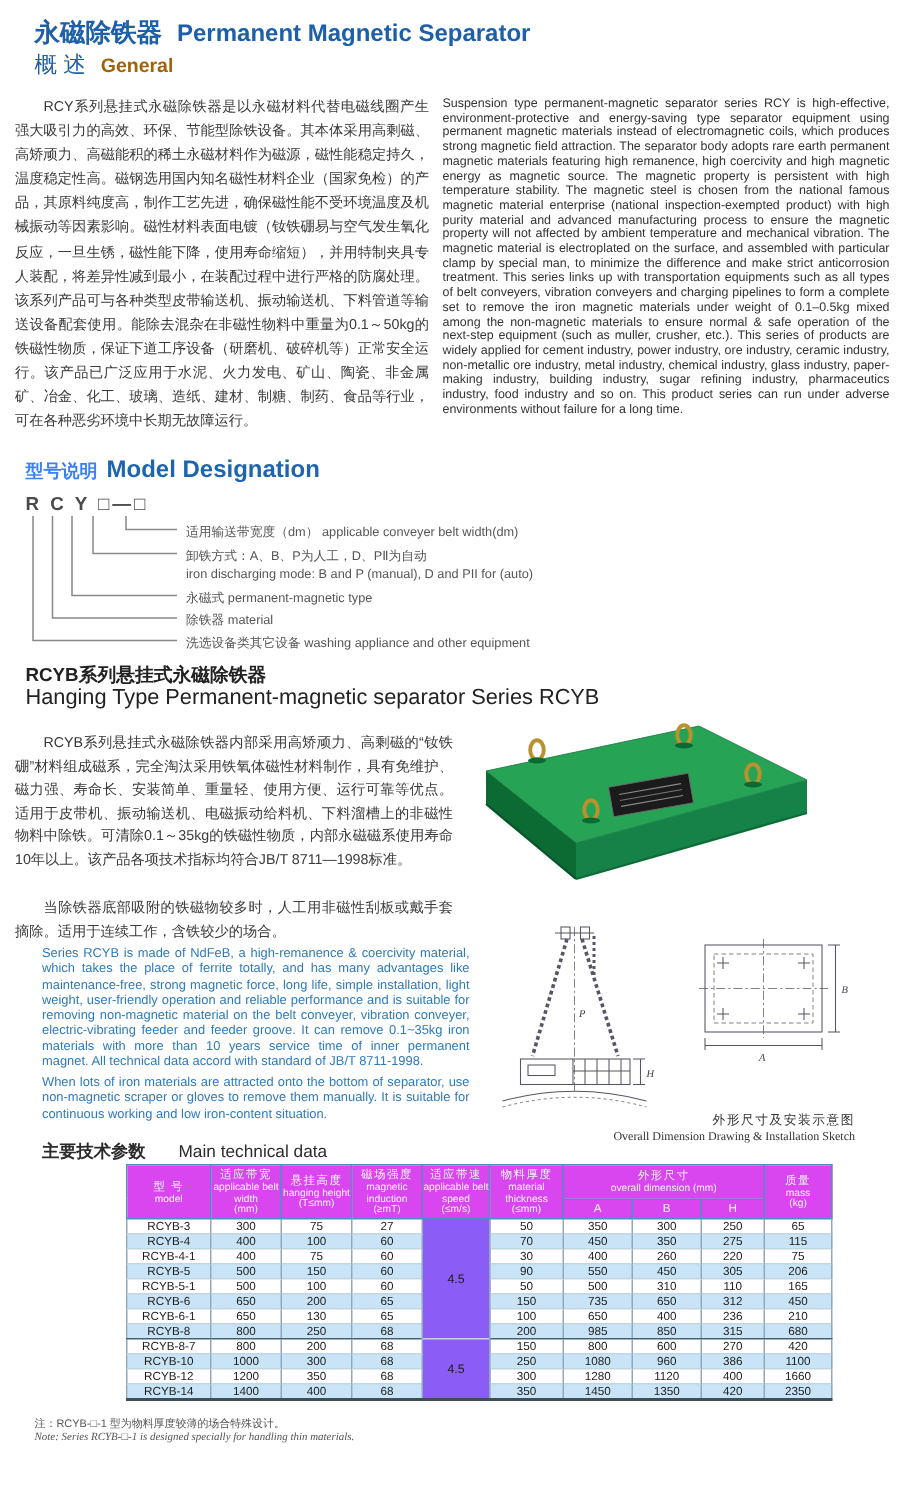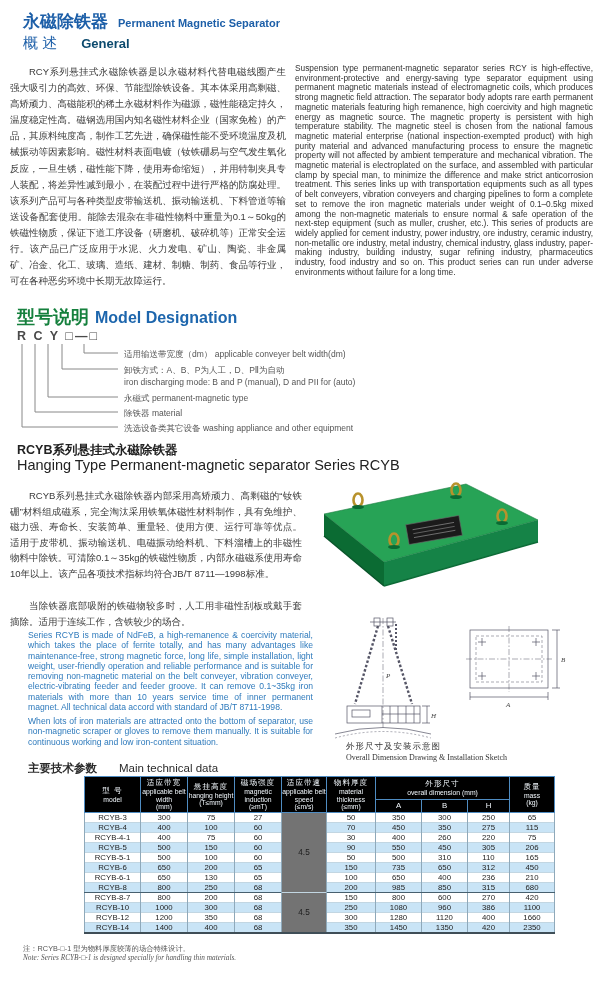--- a/index.html
+++ b/index.html
@@ -4,34 +4,34 @@
 <style>
   *{margin:0;padding:0;box-sizing:border-box}
   html,body{background:#fff}
   body{width:600px;height:1000px;position:relative;overflow:hidden;
        font-family:"Liberation Sans","DejaVu Sans",sans-serif;color:#333}
   .abs{position:absolute}
 
   
   .title-line{left:23px;top:10px;white-space:nowrap}
   .title-zh{font-size:17px;font-weight:bold;color:#1d5fa8}
-  .title-en{font-size:11px;font-weight:bold;color:#1d5fa8;margin-left:10px}
+  .title-en{font-size:16px;font-weight:bold;color:#1d5fa8;margin-left:10px}
   .general-line{left:23px;top:34px;white-space:nowrap}
   .general-zh{font-size:15px;font-weight:normal;color:#1d5fa8}
-  .general-en{font-size:13px;font-weight:bold;color:#0c4a6e;margin-left:24px}
+  .general-en{font-size:13px;font-weight:bold;color:#a16207;margin-left:10px}
 
   
   .intro-zh{left:10px;top:64px;width:276px;font-size:9.5px;line-height:16.1px;
             text-align:justify;text-indent:2em;color:#3a3a3a}
   .intro-en{left:295px;top:64px;width:298px;font-size:8.3px;line-height:9.7px;
             text-align:justify;color:#333}
 
   
   .md-heading{left:17px;top:305px;white-space:nowrap}
-  .md-heading .zh{font-size:18px;font-weight:bold;color:#15803d}
+  .md-heading .zh{font-size:12px;font-weight:bold;color:#3b82f6}
   .md-heading .en{font-size:16px;font-weight:bold;color:#1d66ad;margin-left:6px}
   .md-diagram{left:0;top:328px;width:544px;height:116px}
   .md-code{position:absolute;left:17px;top:1px;font-size:12.5px;font-weight:bold;
            letter-spacing:2px;color:#4a4a4a}
   .md-lines{position:absolute;left:0;top:0}
   .md-label{position:absolute;left:124px;white-space:nowrap;color:#555;font-size:8.5px}
   .md-label .en{color:#555}
   .md-l1{top:21px}.md-l2{top:37px}.md-l2b{top:49px}.md-l3{top:65px}.md-l4{top:80px}.md-l5{top:95px}
 
   
@@ -44,42 +44,42 @@
   .rcyb-p2{left:10px;top:598px;width:292px;font-size:9.5px;line-height:15.6px;
            text-align:justify;text-indent:2em;color:#3a3a3a}
   .rcyb-en1{left:28px;top:630px;width:285px;font-size:8.6px;line-height:10.3px;
             color:#2e7abc;text-align:justify}
   .rcyb-en2{left:28px;top:716px;width:285px;font-size:8.6px;line-height:10.3px;
             color:#2e7abc;text-align:justify}
 
   
   .photo{left:306px;top:478px}
   .dim-draw{left:330px;top:616px}
-  .dim-caption{left:346px;top:741px;width:240px;text-align:left}
+  .dim-caption{left:330px;top:741px;width:240px;text-align:right}
   .dim-caption .zh{display:block;font-size:8.5px;color:#333;letter-spacing:1px}
   .dim-caption .en{display:block;font-size:8px;color:#333;
                    font-family:"Liberation Serif","DejaVu Serif",serif}
 
   
   .mtd-heading{left:28px;top:758px;white-space:nowrap}
   .mtd-heading .zh{font-size:11.5px;font-weight:bold;color:#2b2b2b}
   .mtd-heading .en{font-size:11.5px;color:#2b2b2b;margin-left:22px}
 
   table.spec{left:84px;top:776px;position:absolute;border-collapse:collapse;
              table-layout:fixed;width:470px;font-size:7.8px;color:#1d1d1d;
              border:1px solid #6d8897;border-bottom:2px solid #3f4e57}
-  table.spec th{background:#000000;color:#f2f8fd;font-weight:normal;
+  table.spec th{background:#d946ef;color:#f2f8fd;font-weight:normal;
                 border:1px solid #4f8cc2;vertical-align:middle;padding:1px 0}
   table.spec th .hz{display:block;font-size:7.6px;letter-spacing:1px}
   table.spec th .he{display:block;font-size:6.8px;line-height:7.6px}
   table.spec th .hu{display:block;font-size:6.8px;line-height:7.6px}
   table.spec td{text-align:center;border-left:1px solid #8fa9ba;border-right:1px solid #8fa9ba;
                 border-top:1px solid #c2d6e2;height:9.8px;padding:0}
   table.spec tbody tr:nth-child(even) td{background:#c9e4f6}
-  table.spec td.speed{background:#737373;font-size:8.2px}
+  table.spec td.speed{background:#8b5cf6;font-size:8.2px}
   table.spec tr.gend td{border-bottom:1.6px solid #47606f}
 
   .note-zh{left:23px;top:944px;font-size:7.3px;color:#555}
   .note-en{left:23px;top:953px;font-size:7.3px;color:#555;font-style:italic;
            font-family:"Liberation Serif","DejaVu Serif",serif}
 </style>
 </head>
 <body>
 
 <div class="abs title-line">

